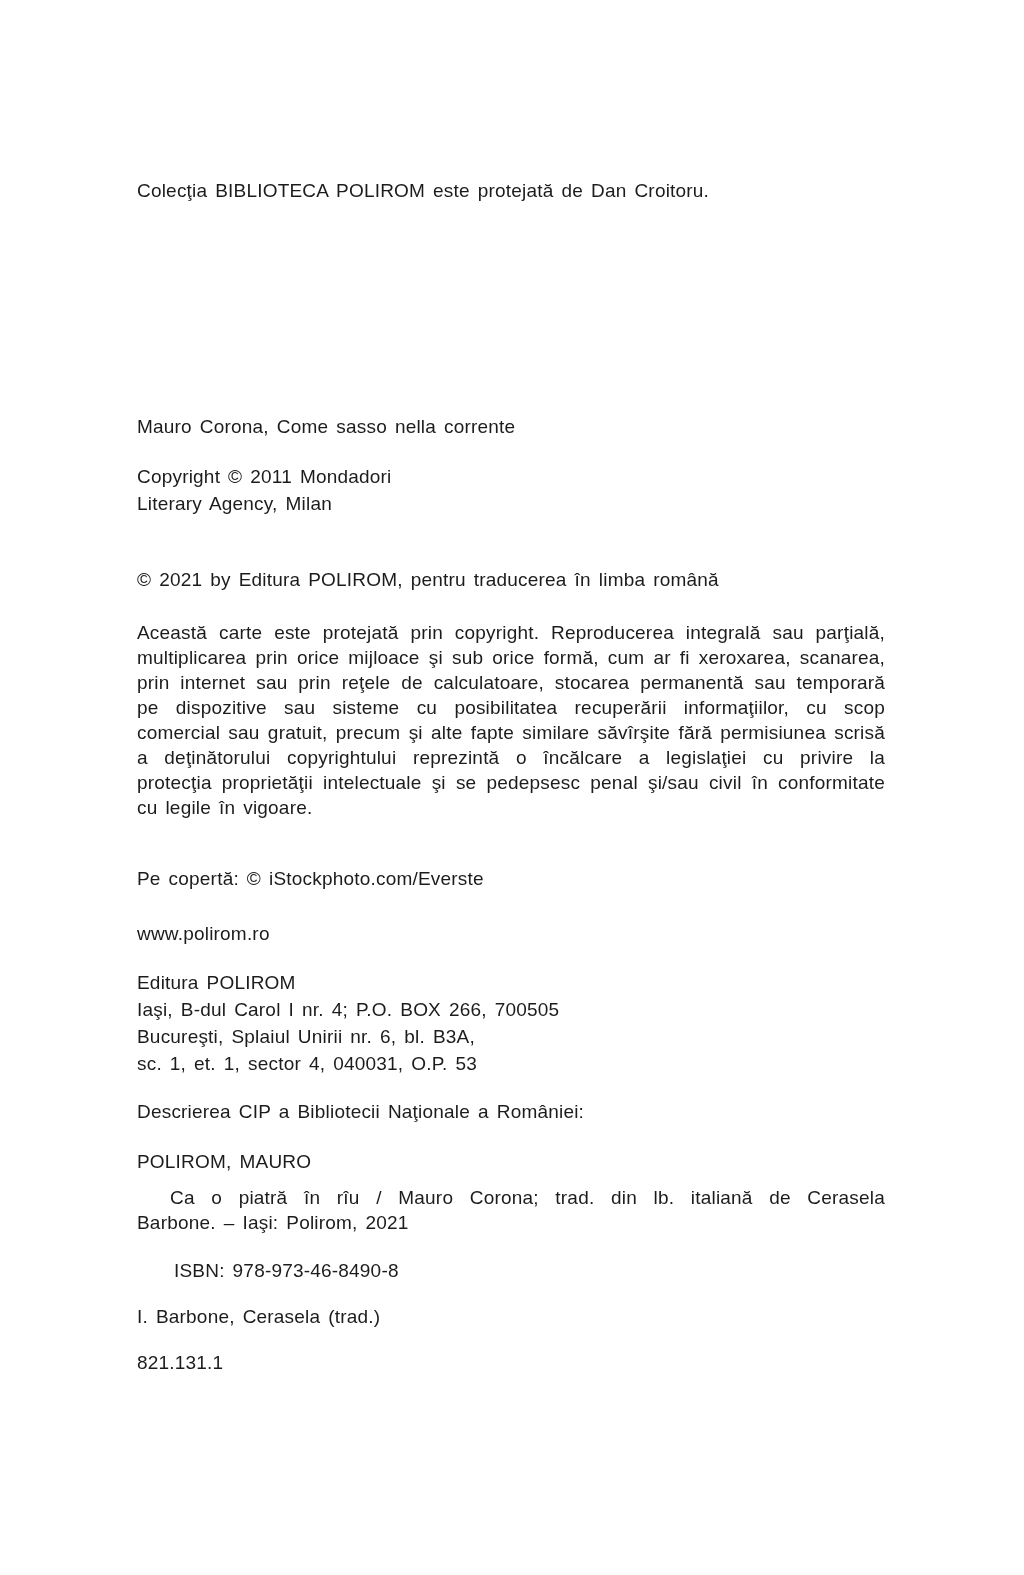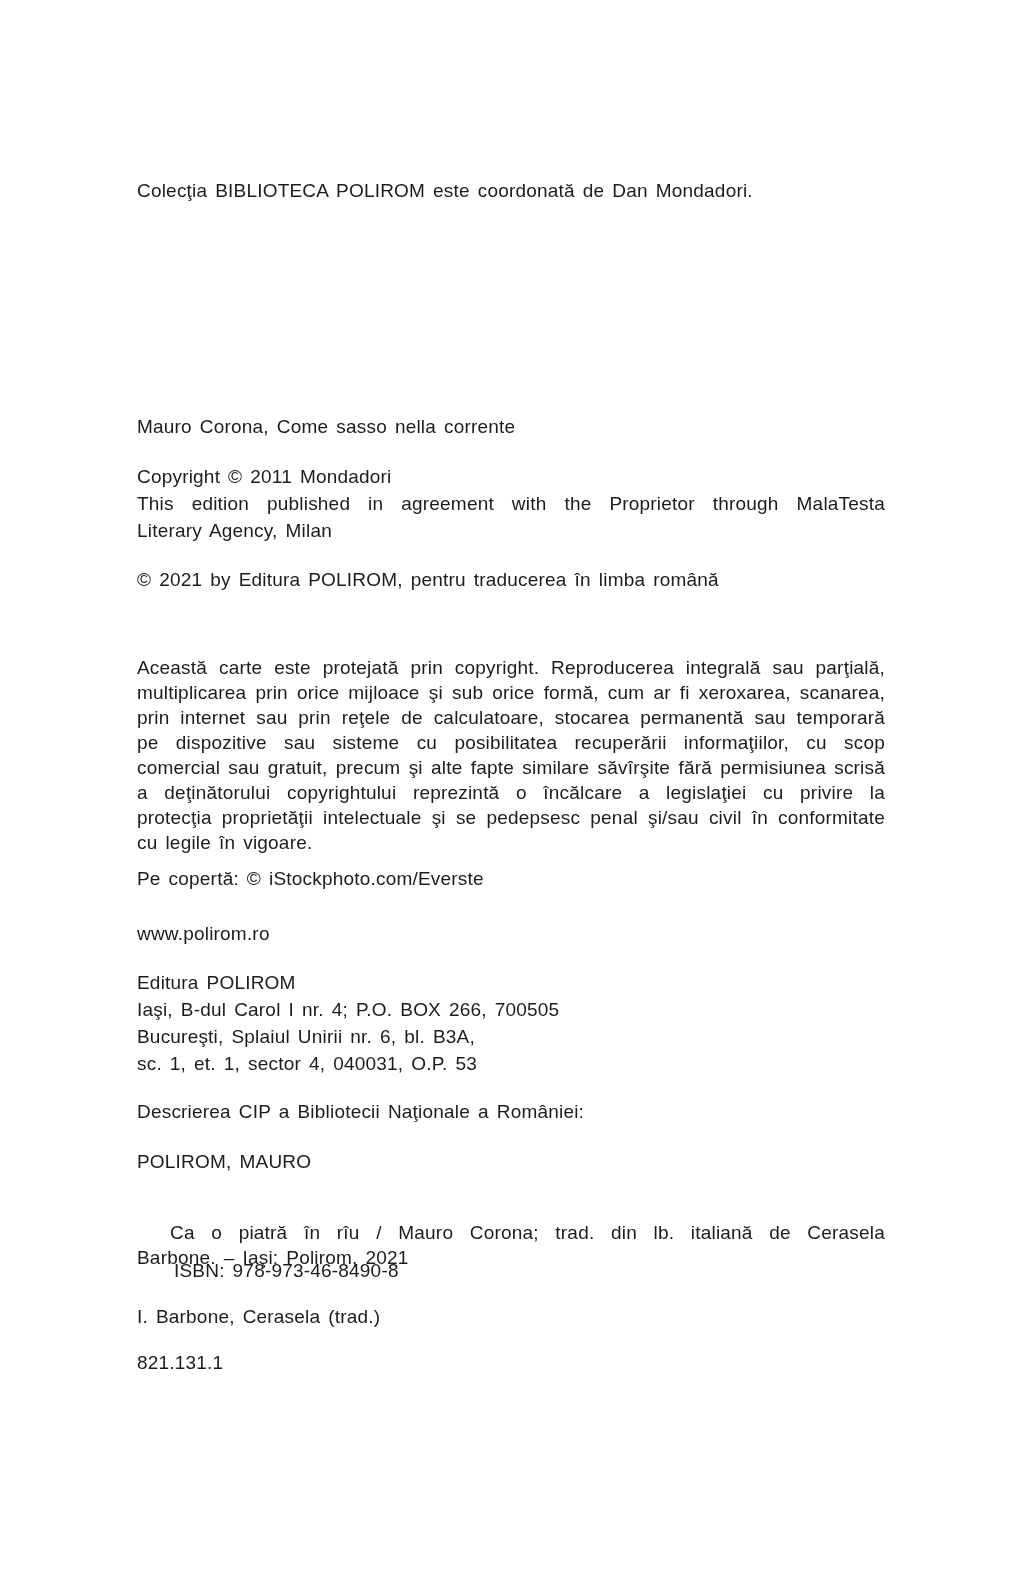--- a/index.html
+++ b/index.html
@@ -24,38 +24,37 @@
     font-size: 19px;
     word-spacing: 2.5px;
     letter-spacing: 0.2px;
   }
   .block {
     position: absolute;
     left: 137px;
     width: 748px;
   }
   .lh27 { line-height: 27px; }
-  .lh25 { line-height: 25px; margin-top: 35px; }
+  .lh25 { line-height: 25px; }
   .just { text-align: justify; text-align-last: justify; }
   .it { }
   .indent33 { text-indent: 33px; }
   .indent37 { padding-left: 37px; }
 </style>
 </head>
 <body>
 
 <div class="page">
 
-  <div class="block lh27" style="top:177px">Colecţia BIBLIOTECA POLIROM este coordonată de Dan Mondadori.</div>
+  <div class="block lh27" style="top:177px">Colecţia BIBLIOTECA POLIROM este protejată de Dan Croitoru.</div>
 
   <div class="block lh27" style="top:413px"><span>Mauro Corona, </span><span class="it">Come sasso nella corrente</span></div>
 
   <div class="block lh27" style="top:463px">
     <div>Copyright © 2011 Mondadori</div>
-    <div class="just">This edition published in agreement with the Proprietor through MalaTesta</div>
     <div>Literary Agency, Milan</div>
   </div>
 
   <div class="block lh27" style="top:566px">© 2021 by Editura POLIROM, pentru traducerea în limba română</div>
 
   <div class="block lh25" style="top:620px">
     <div class="just">Această carte este protejată prin copyright. Reproducerea integrală sau parţială,</div>
     <div class="just">multiplicarea prin orice mijloace şi sub orice formă, cum ar fi xeroxarea, scanarea,</div>
     <div class="just">prin internet sau prin reţele de calculatoare, stocarea permanentă sau temporară</div>
     <div class="just">pe dispozitive sau sisteme cu posibilitatea recuperării informaţiilor, cu scop</div>

